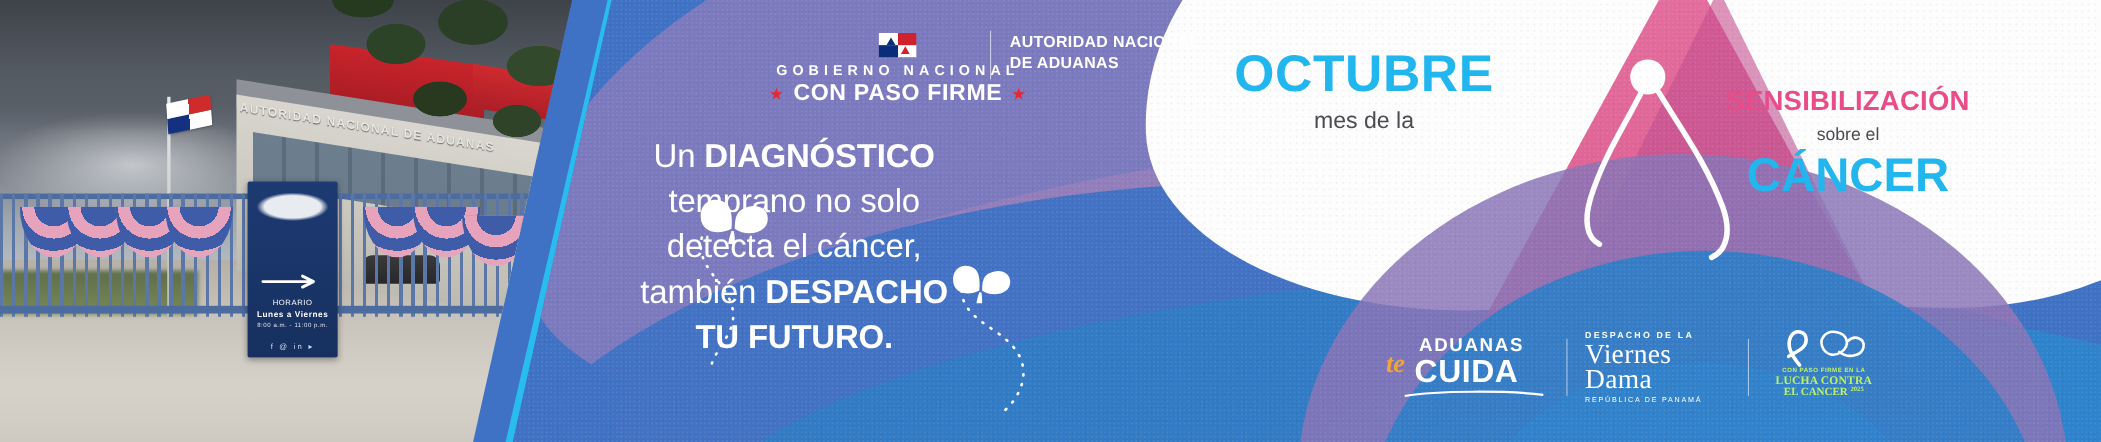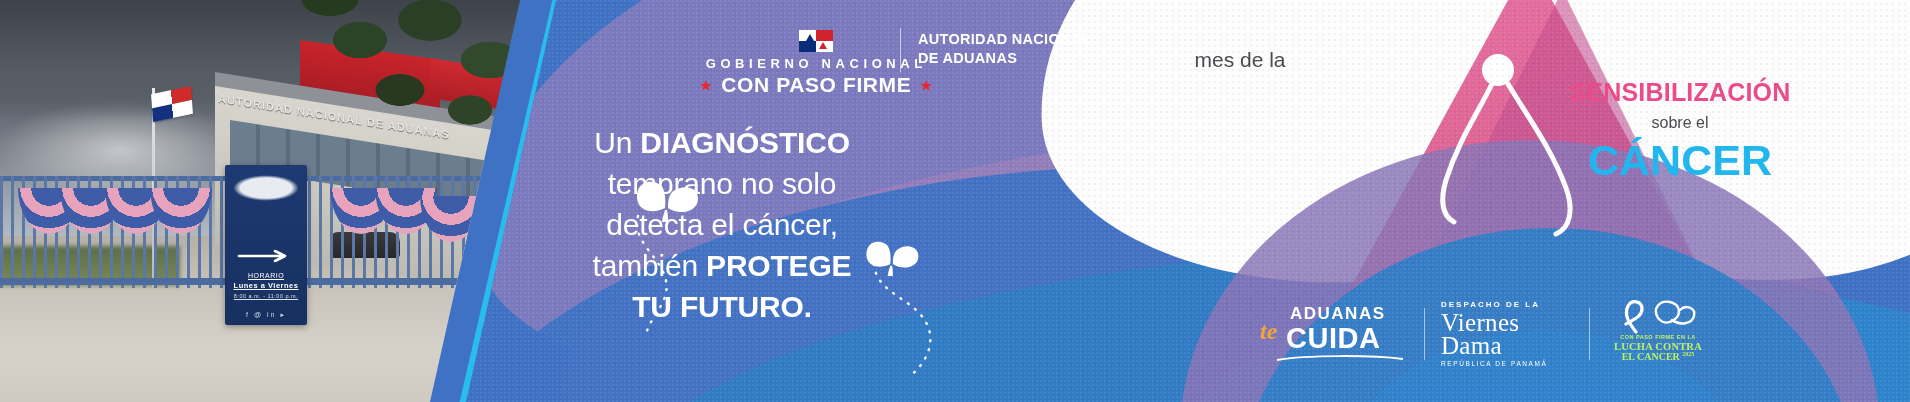--- a/index.html
+++ b/index.html
@@ -114,21 +114,21 @@
   .sign-logo{
     position:absolute;left:8px;top:10px;width:66px;height:26px;
     background:radial-gradient(ellipse at 50% 50%,#fff 0 55%,rgba(255,255,255,0) 70%);
     opacity:.9;
   }
   .sign-arrow{
     position:absolute;left:12px;top:84px;width:58px;height:14px;
   }
   .sign-txt{
     position:absolute;left:0;top:106px;width:82px;text-align:center;
-    color:#fff;font-size:7px;letter-spacing:.5px;line-height:10px;text-decoration:underline;
+    color:#fff;font-size:7px;letter-spacing:.5px;line-height:10px;
   }
   .sign-txt b{display:block;font-size:7.5px;}
   .sign-txt .hrs{font-size:5.5px;opacity:.85;}
   .sign-social{
     position:absolute;left:0;top:146px;width:82px;text-align:center;
     color:#cfd9ea;font-size:7px;letter-spacing:2px;
   }
   .tree{
     position:absolute;left:300px;top:-20px;width:240px;height:200px;
     background:
@@ -453,21 +453,21 @@
   <div class="divider"></div>
   <div class="ana">
     <div>AUTORIDAD NACIONAL</div>
     <div>DE ADUANAS</div>
   </div>
 
   <div class="slogan">
     <div><span>Un </span><b>DIAGNÓSTICO</b></div>
     <div>temprano no solo</div>
     <div>detecta el cáncer,</div>
-    <div><span>también </span><b>PROTEGE</b></div>
+    <div><span>también </span><b>DESPACHO</b></div>
     <div><b>TU FUTURO.</b></div>
   </div>
 
   <svg class="bfly bfly1" width="70" height="54" viewBox="0 0 70 54">
     <path d="M33 40 C22 46, 6 44, 5 30 C4 16, 16 10, 27 16 C33 19, 34 30, 33 40 Z" fill="#ffffff"></path>
     <path d="M36 40 C47 48, 66 44, 66 31 C66 20, 54 16, 43 22 C37 25, 36 32, 36 40 Z" fill="#ffffff"></path>
     <path d="M33 42 C31 48, 30 52, 30 54 L36 54 C36 50, 36 46, 35 42 Z" fill="#ffffff"></path>
   </svg>
   <svg class="trail trail1" width="60" height="130" viewBox="0 0 60 130">
     <path d="M8 2 C2 26, 26 40, 34 60 C44 86, 22 98, 16 120" fill="none" stroke="#ffffff" stroke-width="2.4" stroke-linecap="round" stroke-dasharray="1 8"></path>
@@ -476,20 +476,21 @@
   <svg class="bfly bfly2" width="60" height="46" viewBox="0 0 70 54">
     <path d="M33 40 C22 46, 6 44, 5 30 C4 16, 16 10, 27 16 C33 19, 34 30, 33 40 Z" fill="#ffffff"></path>
     <path d="M36 40 C47 48, 66 44, 66 31 C66 20, 54 16, 43 22 C37 25, 36 32, 36 40 Z" fill="#ffffff"></path>
     <path d="M33 42 C31 48, 30 52, 30 54 L36 54 C36 50, 36 46, 35 42 Z" fill="#ffffff"></path>
   </svg>
   <svg class="trail trail2" width="90" height="120" viewBox="0 0 90 120">
     <path d="M4 2 C6 28, 34 34, 50 52 C70 74, 58 100, 40 114" fill="none" stroke="#ffffff" stroke-width="2.4" stroke-linecap="round" stroke-dasharray="1 8"></path>
   </svg>
 
   <div class="oct-block">
+    <div class="oct">OCTUBRE</div>
     <div class="oct-sub">mes de la</div>
   </div>
 
   <div class="sens-block">
     <div class="sens">SENSIBILIZACIÓN</div>
     <div class="sens-sub">sobre el</div>
     <div class="cancer">CÁNCER</div>
   </div>
 
   <div class="logos">

